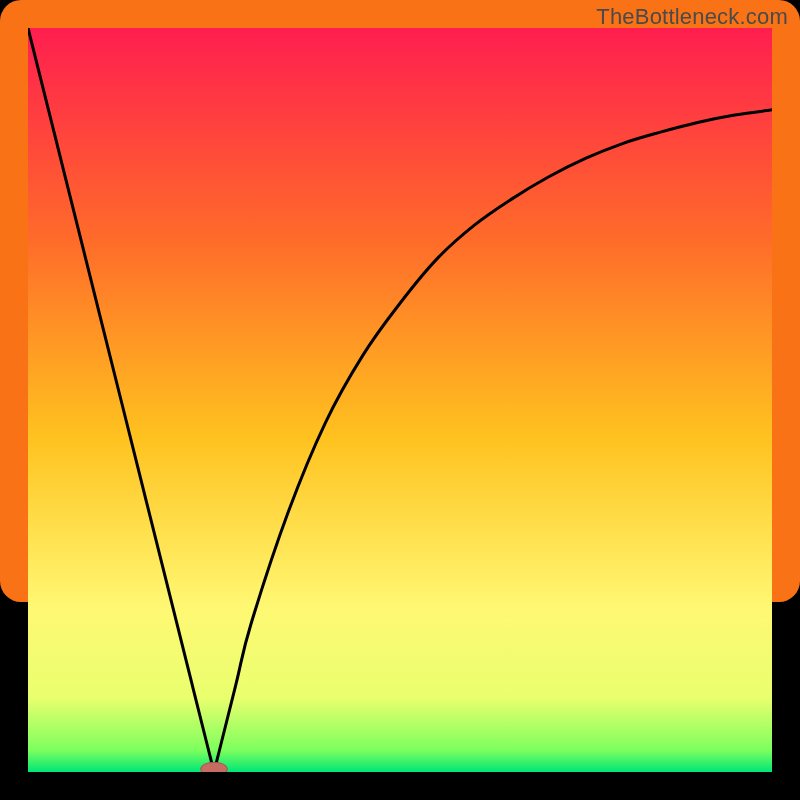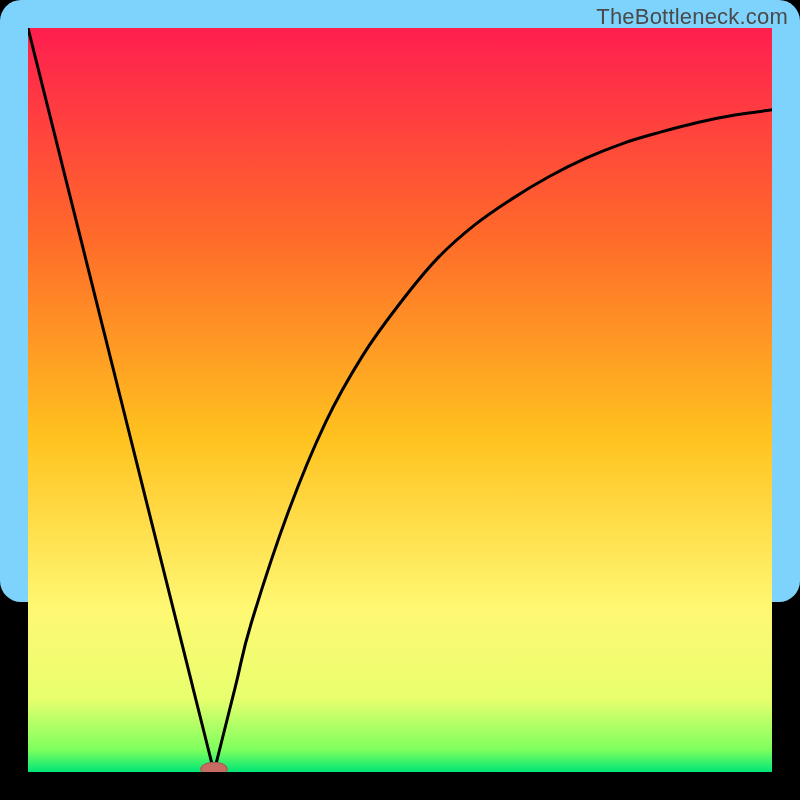--- a/index.html
+++ b/index.html
@@ -8,21 +8,21 @@
     width: 800px;
     height: 800px;
     background: #000;
     overflow: hidden;
     font-family: Arial, Helvetica, sans-serif;
   }
   .frame {
     position: relative;
     width: 800px;
     height: 602px;
-    background: #7dd3fc;
+    background: #f97316;
     border-radius: 21px;
   }
   .watermark {
     position: absolute;
     top: 4px;
     right: 12px;
     color: #4a4a4a;
     font-size: 22px;
     font-weight: 500;
     letter-spacing: 0.2px;

